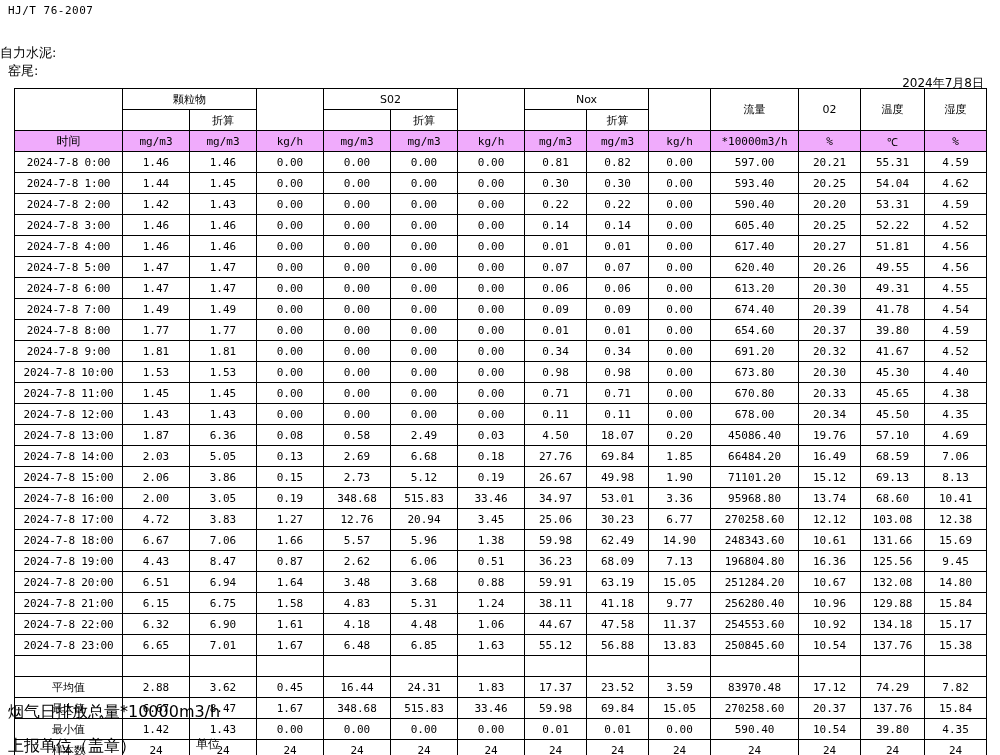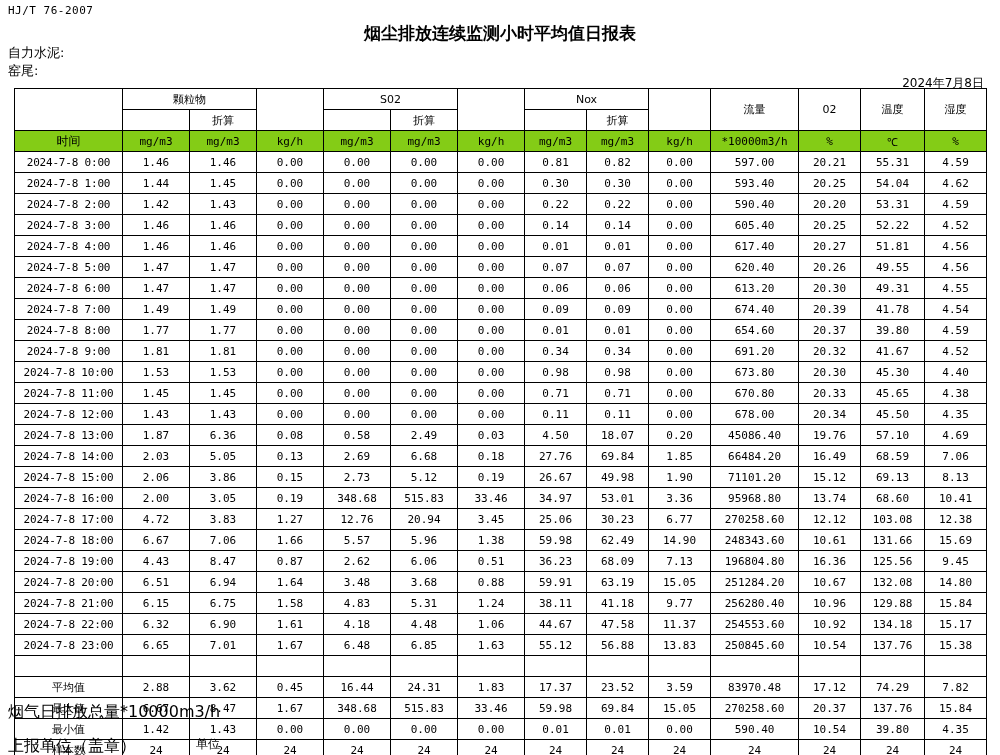--- a/index.html
+++ b/index.html
@@ -34,21 +34,21 @@
     left: 0;
     top: 22px;
     width: 1000px;
     text-align: center;
     font-size: 17px;
     font-weight: bold;
     font-family: "DejaVu Sans", sans-serif;
   }
   .company {
     position: absolute;
-    left: 8px;
+    left: 0;
     top: 44px;
     font-size: 13px;
     font-family: "DejaVu Sans", sans-serif;
   }
   .kiln {
     position: absolute;
     left: 8px;
     top: 62px;
     font-size: 13px;
     font-family: "DejaVu Sans", sans-serif;
@@ -85,21 +85,21 @@
     height: 25px;
     font-size: 12px;
     font-family: "DejaVu Sans", sans-serif;
   }
   .sub-head td {
     height: 22px;
     font-size: 11px;
     font-family: Liberation Mono, monospace;
   }
   .unit-row td {
-    background: #84cc16;
+    background: #f0abfc;
     height: 21px;
     font-size: 11px;
   }
   .unit-row td.time-cell {
     font-family: "DejaVu Sans", sans-serif;
     font-size: 12px;
   }
   td.time-col {
     text-align: center;
     font-size: 11.5px;
@@ -148,21 +148,20 @@
     font-family: "DejaVu Sans", sans-serif;
     margin-left: 11px;
   }
 </style>
 </head>
 <body>
 
 <div class="page">
 
   <div class="std-no">HJ/T  76-2007</div>
-  <div class="doc-title">烟尘排放连续监测小时平均值日报表</div>
   <div class="company">自力水泥:</div>
   <div class="kiln">窑尾:</div>
   <div class="report-date">2024年7月8日</div>
 
   <table class="main">
     <colgroup>
       <col style="width:108px">
       <col style="width:67px">
       <col style="width:67px">
       <col style="width:67px">

